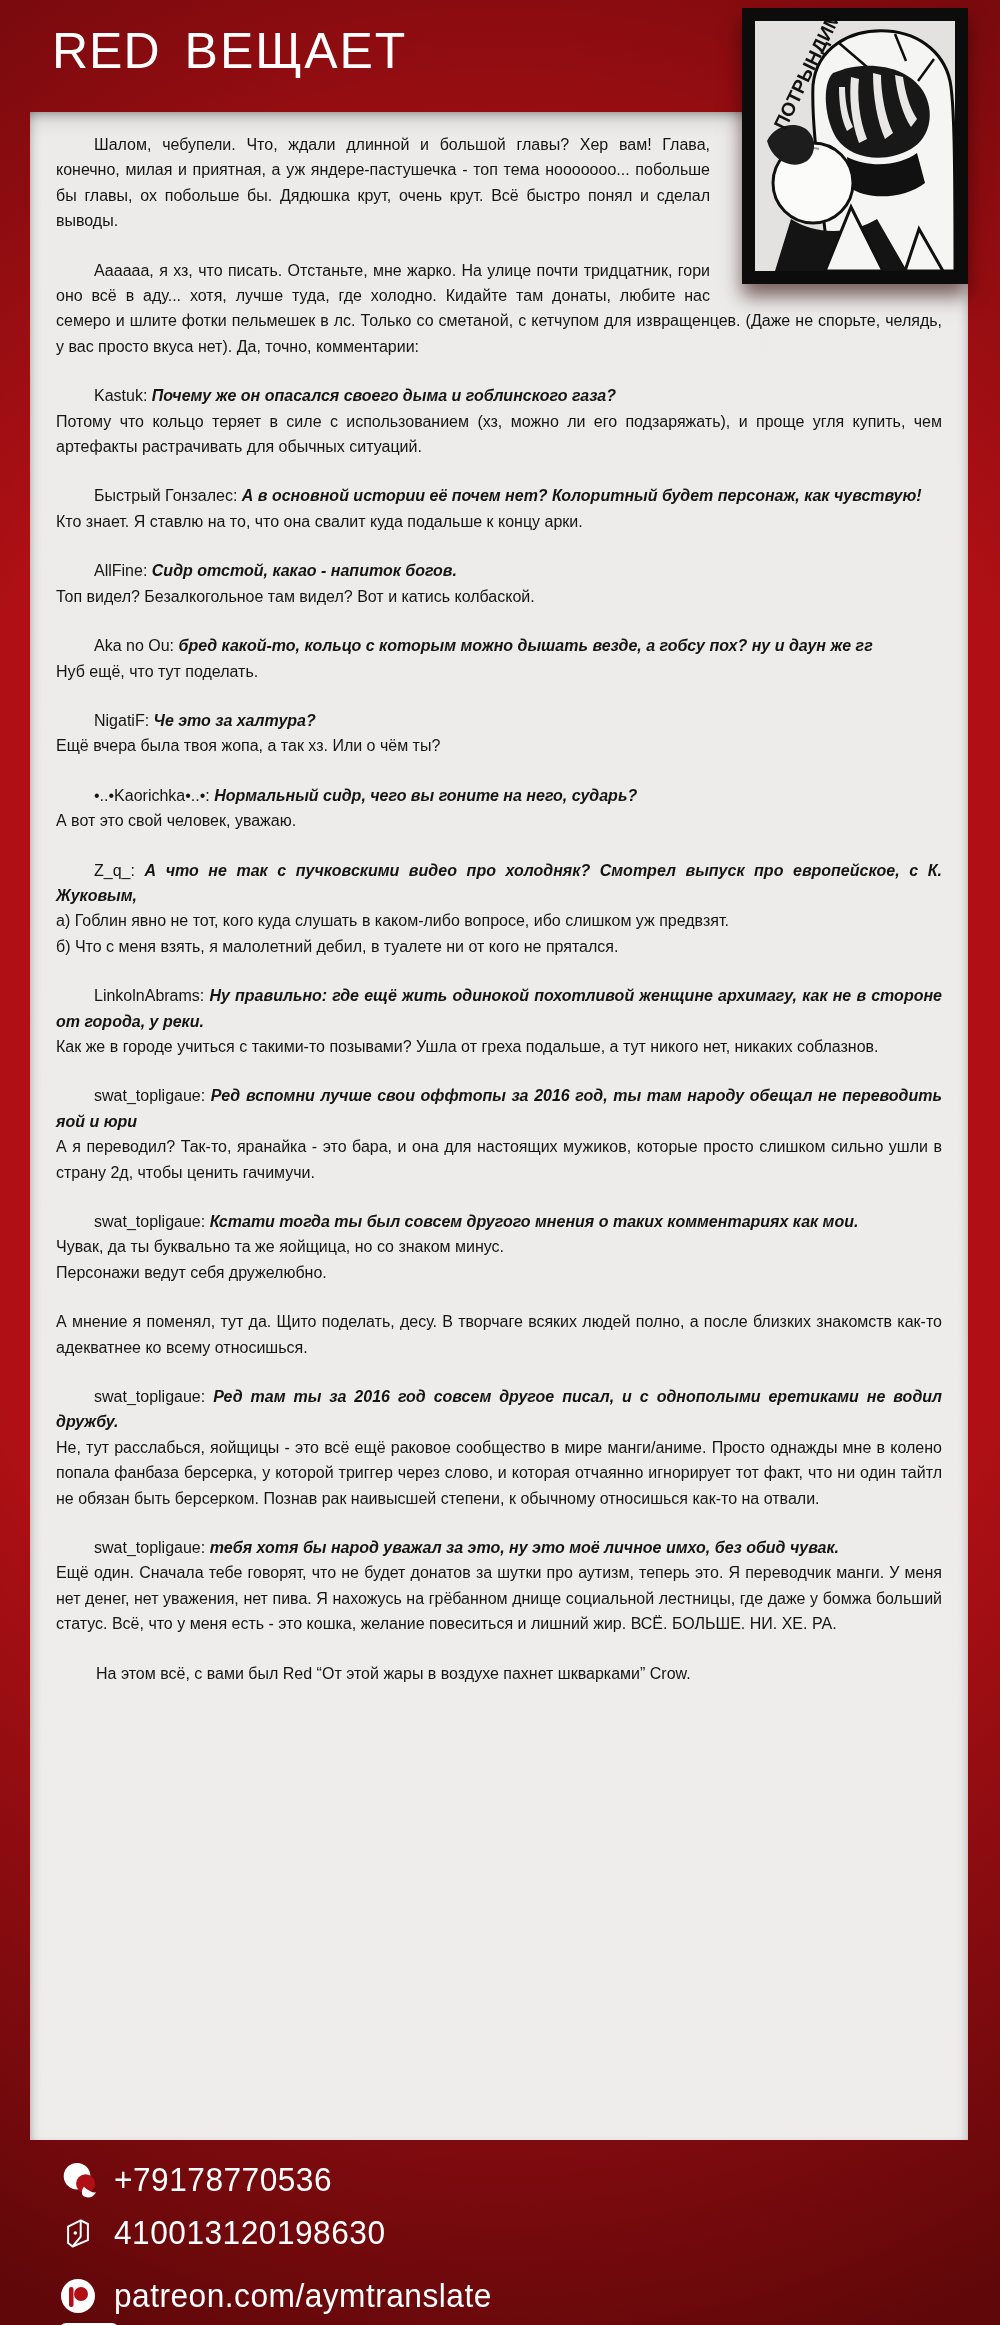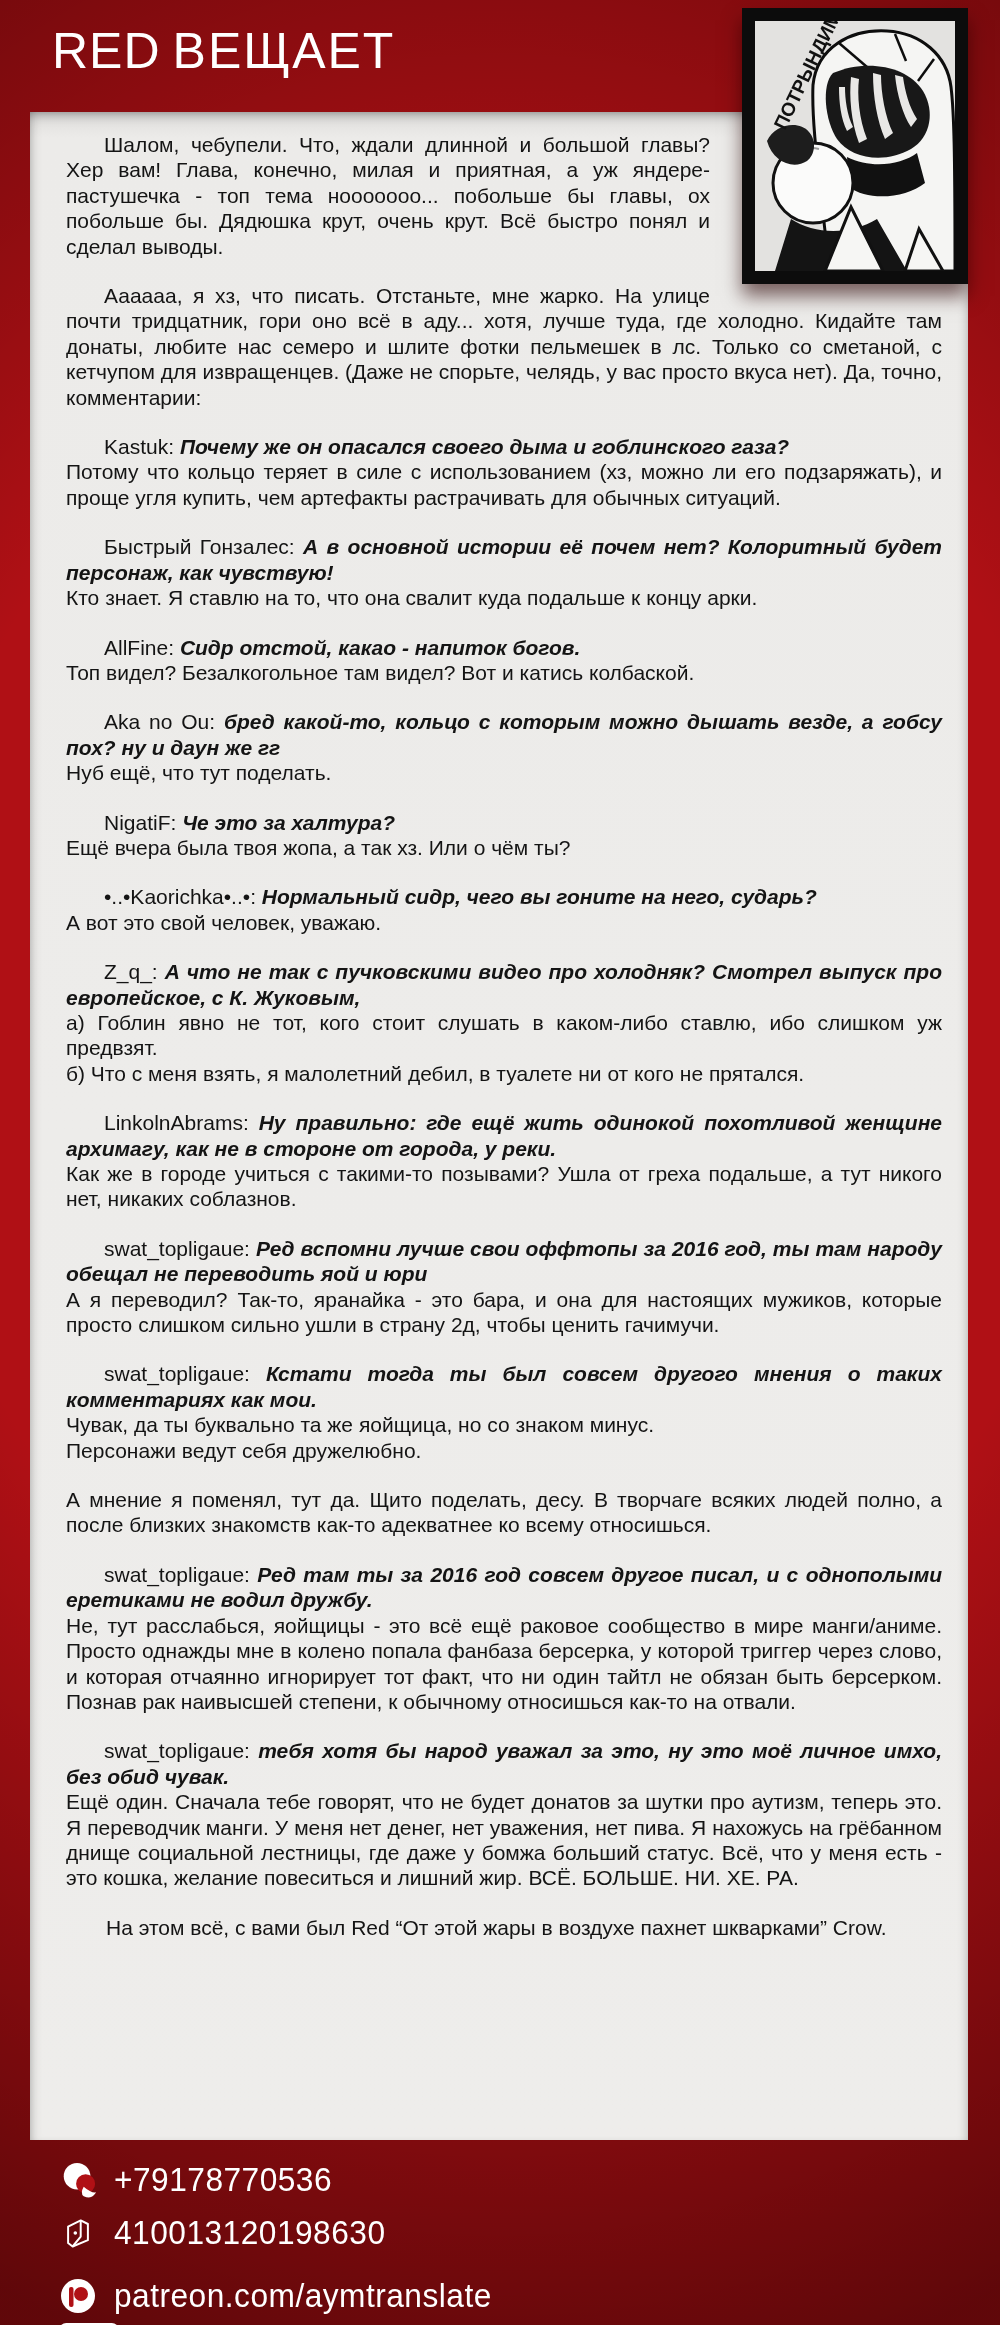--- a/index.html
+++ b/index.html
@@ -3,31 +3,31 @@
 <meta charset="utf-8">
 <style>
   html,body{margin:0;padding:0;background:#222;}
   .page{position:relative;width:1000px;height:2325px;overflow:hidden;
         font-family:"Liberation Sans",sans-serif;background:#b01015;}
   .bg{position:absolute;inset:0;z-index:0;
       background:radial-gradient(118% 60% at 50% 44%, rgba(40,0,0,0) 50%, rgba(30,0,0,.55) 100%),#b01015;}
   
   .hdr{position:absolute;left:52px;top:26px;z-index:3;color:#fff;font-size:50px;line-height:1;white-space:nowrap;}
   .hdr .t-bold{font-weight:normal;letter-spacing:1px;}
-  .hdr .t-light{font-weight:normal;letter-spacing:2px;margin-left:12px;}
+  .hdr .t-light{font-weight:normal;letter-spacing:2px;margin-left:24px;}
   
   .panel{position:absolute;left:742px;top:8px;z-index:4;background:#0c0c0c;padding:13px;
          box-shadow:0 12px 18px rgba(40,0,0,.6);}
   .panel svg{display:block;}
   
   .card{position:absolute;left:30px;top:112px;width:938px;height:2028px;z-index:2;
         background:linear-gradient(180deg,#dedddb 0,#ecebe9 26px,#eeedeb 100%);
         box-shadow:inset 0 8px 12px -6px rgba(0,0,0,.35), inset 8px 0 12px -8px rgba(0,0,0,.25), inset -8px 0 12px -8px rgba(0,0,0,.2);
-        padding:20px 26px 0 36px;box-sizing:border-box;overflow:hidden;
-        color:#141414;font-size:21px;line-height:25.4px;text-align:justify;}
+        padding:20px 26px 0 26px;box-sizing:border-box;overflow:hidden;
+        color:#141414;font-size:16px;line-height:25.4px;text-align:justify;}
   .spacer{float:right;width:232px;height:156px;}
   .para{margin:0;text-indent:38px;}
   .block{margin-top:24px;}
   .block p{margin:0;}
   .q{text-indent:38px;}
   .uq{font-weight:bold;font-style:italic;}
   .extra{margin-top:24px !important;}
   .outro{margin-top:24px;padding-left:40px;text-align:left;}
   .outro p{margin:0;}
   
@@ -104,21 +104,21 @@
       <p>Ещё вчера была твоя жопа, а так хз. Или о чём ты?</p>
     </div>
 
     <div class="block">
       <p class="q"><span>•..•Kaorichka•..•:</span> <span class="uq">Нормальный сидр, чего вы гоните на него, сударь?</span></p>
       <p>А вот это свой человек, уважаю.</p>
     </div>
 
     <div class="block">
       <p class="q"><span>Z_q_:</span> <span class="uq">А что не так с пучковскими видео про холодняк? Смотрел выпуск про европейское, с К. Жуковым,</span></p>
-      <p>а) Гоблин явно не тот, кого стоит слушать в каком-либо ставлю, ибо слишком уж предвзят.</p>
+      <p>а) Гоблин явно не тот, кого куда слушать в каком-либо вопросе, ибо слишком уж предвзят.</p>
       <p>б) Что с меня взять, я малолетний дебил, в туалете ни от кого не прятался.</p>
     </div>
 
     <div class="block">
       <p class="q"><span>LinkolnAbrams:</span> <span class="uq">Ну правильно: где ещё жить одинокой похотливой женщине архимагу, как не в стороне от города, у реки.</span></p>
       <p>Как же в городе учиться с такими-то позывами? Ушла от греха подальше, а тут никого нет, никаких соблазнов.</p>
     </div>
 
     <div class="block">
       <p class="q"><span>swat_topligaue:</span> <span class="uq">Ред вспомни лучше свои оффтопы за 2016 год, ты там народу обещал не переводить яой и юри</span></p>

